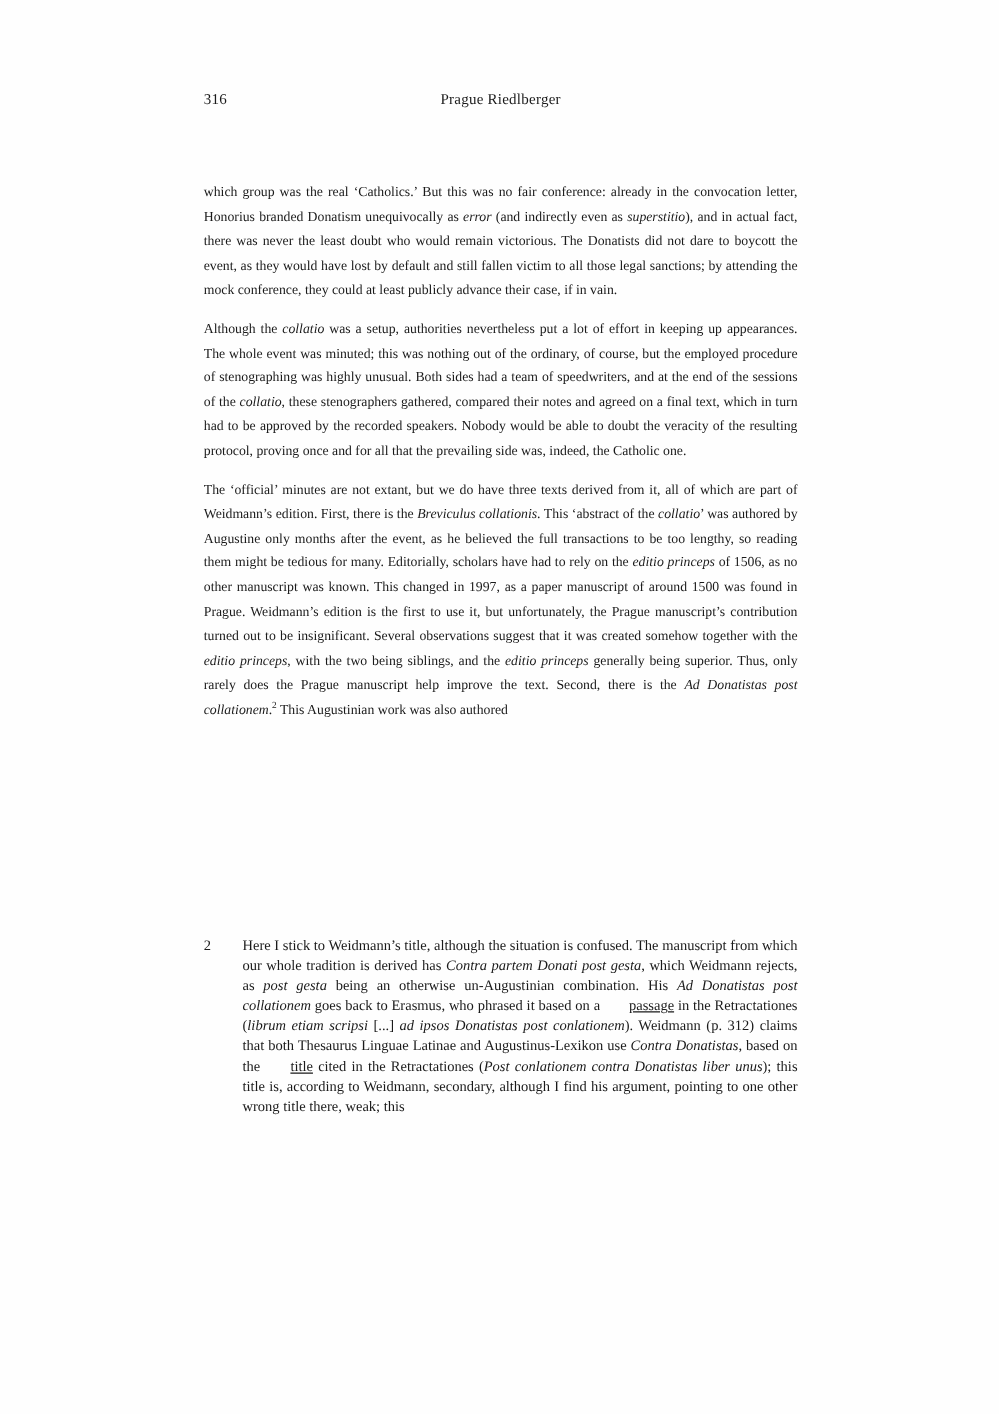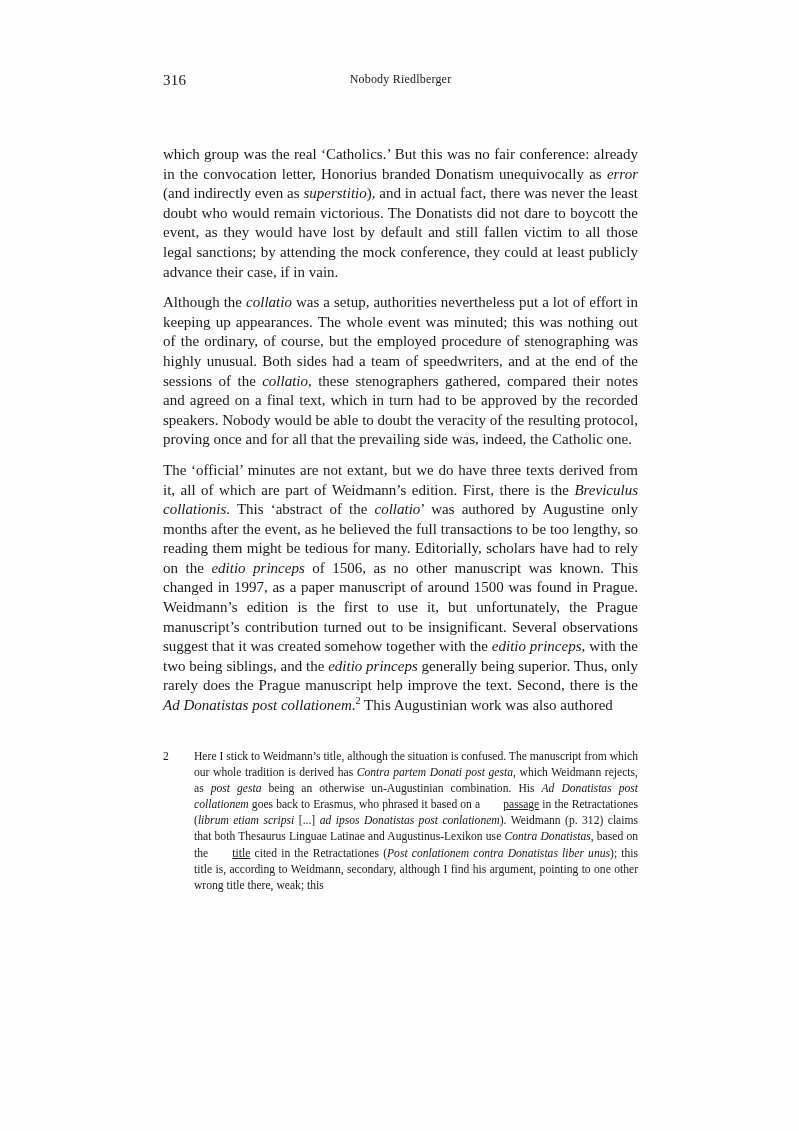--- a/index.html
+++ b/index.html
@@ -26,41 +26,41 @@
     left: 163px;
     top: 72px;
     width: 475px;
     height: 16px;
     font-size: 11.5px;
   }
   .folio {
     position: absolute;
     left: 0;
     top: 0;
-    font-size: 15px;
+    font-size: 12px;
     letter-spacing: 0.2px;
   }
   .running-title {
     position: absolute;
     left: 0;
     top: 0;
     width: 475px;
     text-align: center;
     font-size: 12px;
     letter-spacing: 0.2px;
   }
   .body-col {
     position: absolute;
     left: 163px;
     top: 145px;
     width: 475px;
   }
   p.para {
     margin: 0 0 11px 0;
-    font-size: 15px;
+    font-size: 11px;
     line-height: 19.6px;
     text-align: justify;
     text-justify: inter-word;
     hyphens: manual;
   }
   p.para.first {
     text-indent: 0;
   }
   i, .it {
     font-style: italic;
@@ -96,21 +96,21 @@
     margin-left: 20px;
   }
 </style>
 </head>
 <body>
 
 <div class="page">
 
   <div class="header">
     <span class="folio">316</span>
-    <span class="running-title">Nobody Riedlberger</span>
+    <span class="running-title">Prague Riedlberger</span>
   </div>
 
   <div class="body-col">
     <p class="para first"><span>which group was the real ‘Catholics.’ But this was no fair conference: already in the convocation letter, Honorius branded Donatism unequivocally as </span><i>error</i><span> (and indirectly even as </span><i>superstitio</i><span>), and in actual fact, there was never the least doubt who would remain victorious. The Donatists did not dare to boycott the event, as they would have lost by default and still fallen victim to all those legal sanctions; by attending the mock conference, they could at least publicly advance their case, if in vain.</span></p>
     <p class="para"><span>Although the </span><i>collatio</i><span> was a setup, authorities nevertheless put a lot of effort in keeping up appearances. The whole event was minuted; this was nothing out of the ordinary, of course, but the employed procedure of stenographing was highly unusual. Both sides had a team of speedwriters, and at the end of the sessions of the </span><i>collatio</i><span>, these stenographers gathered, compared their notes and agreed on a final text, which in turn had to be approved by the recorded speakers. Nobody would be able to doubt the veracity of the resulting protocol, proving once and for all that the prevailing side was, indeed, the Catholic one.</span></p>
     <p class="para"><span>The ‘official’ minutes are not extant, but we do have three texts derived from it, all of which are part of Weidmann’s edition. First, there is the </span><i>Breviculus collationis</i><span>. This ‘abstract of the </span><i>collatio</i><span>’ was authored by Augustine only months after the event, as he believed the full transactions to be too lengthy, so reading them might be tedious for many. Editorially, scholars have had to rely on the </span><i>editio princeps</i><span> of 1506, as no other manuscript was known. This changed in 1997, as a paper manuscript of around 1500 was found in Prague. Weidmann’s edition is the first to use it, but unfortunately, the Prague manuscript’s contribution turned out to be insignificant. Several observations suggest that it was created somehow together with the </span><i>editio princeps</i><span>, with the two being siblings, and the </span><i>editio princeps</i><span> generally being superior. Thus, only rarely does the Prague manuscript help improve the text. Second, there is the </span><i>Ad Donatistas post collationem</i><span>.</span><sup>2</sup><span> This Augustinian work was also authored</span></p>
   </div>
 
   <div class="footnote-area">
     <div class="fn-row">

